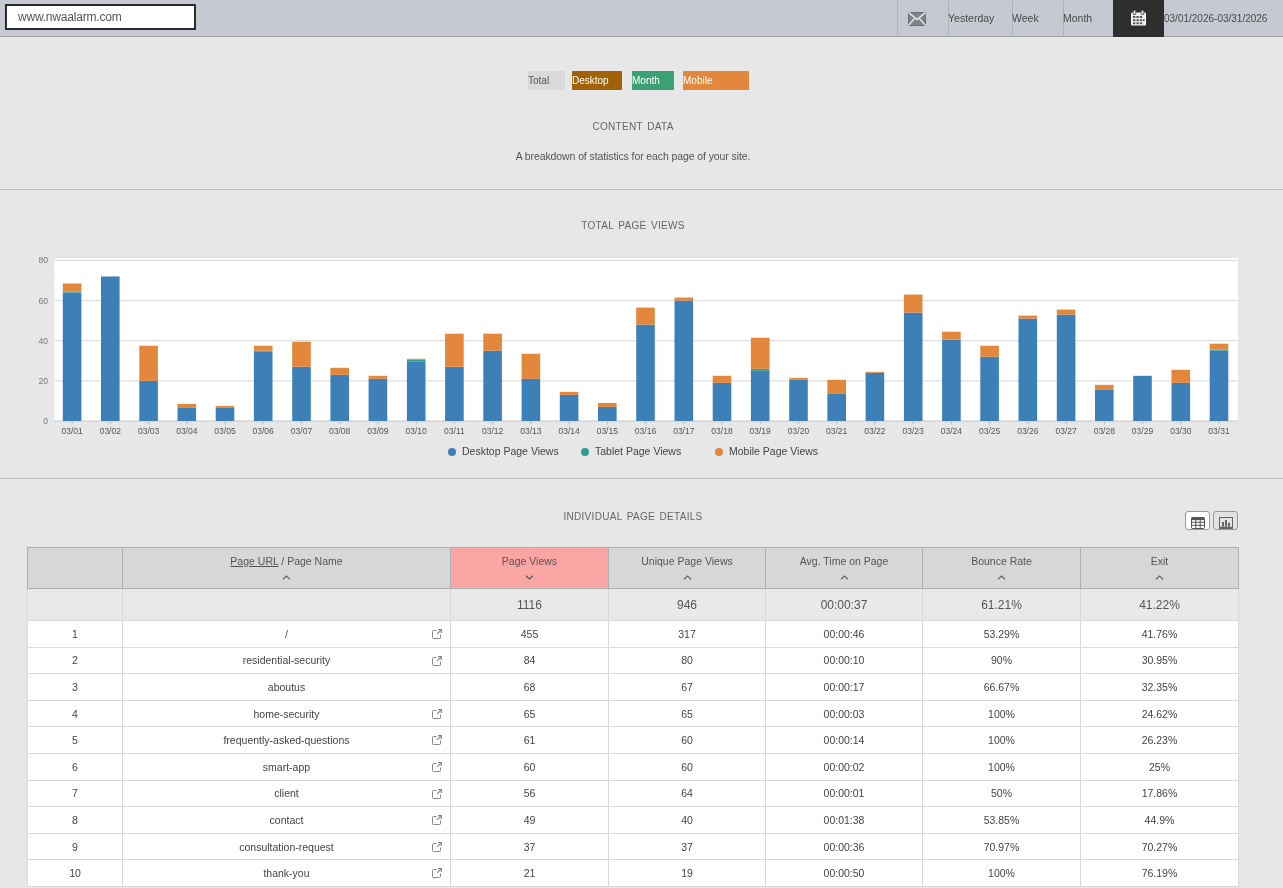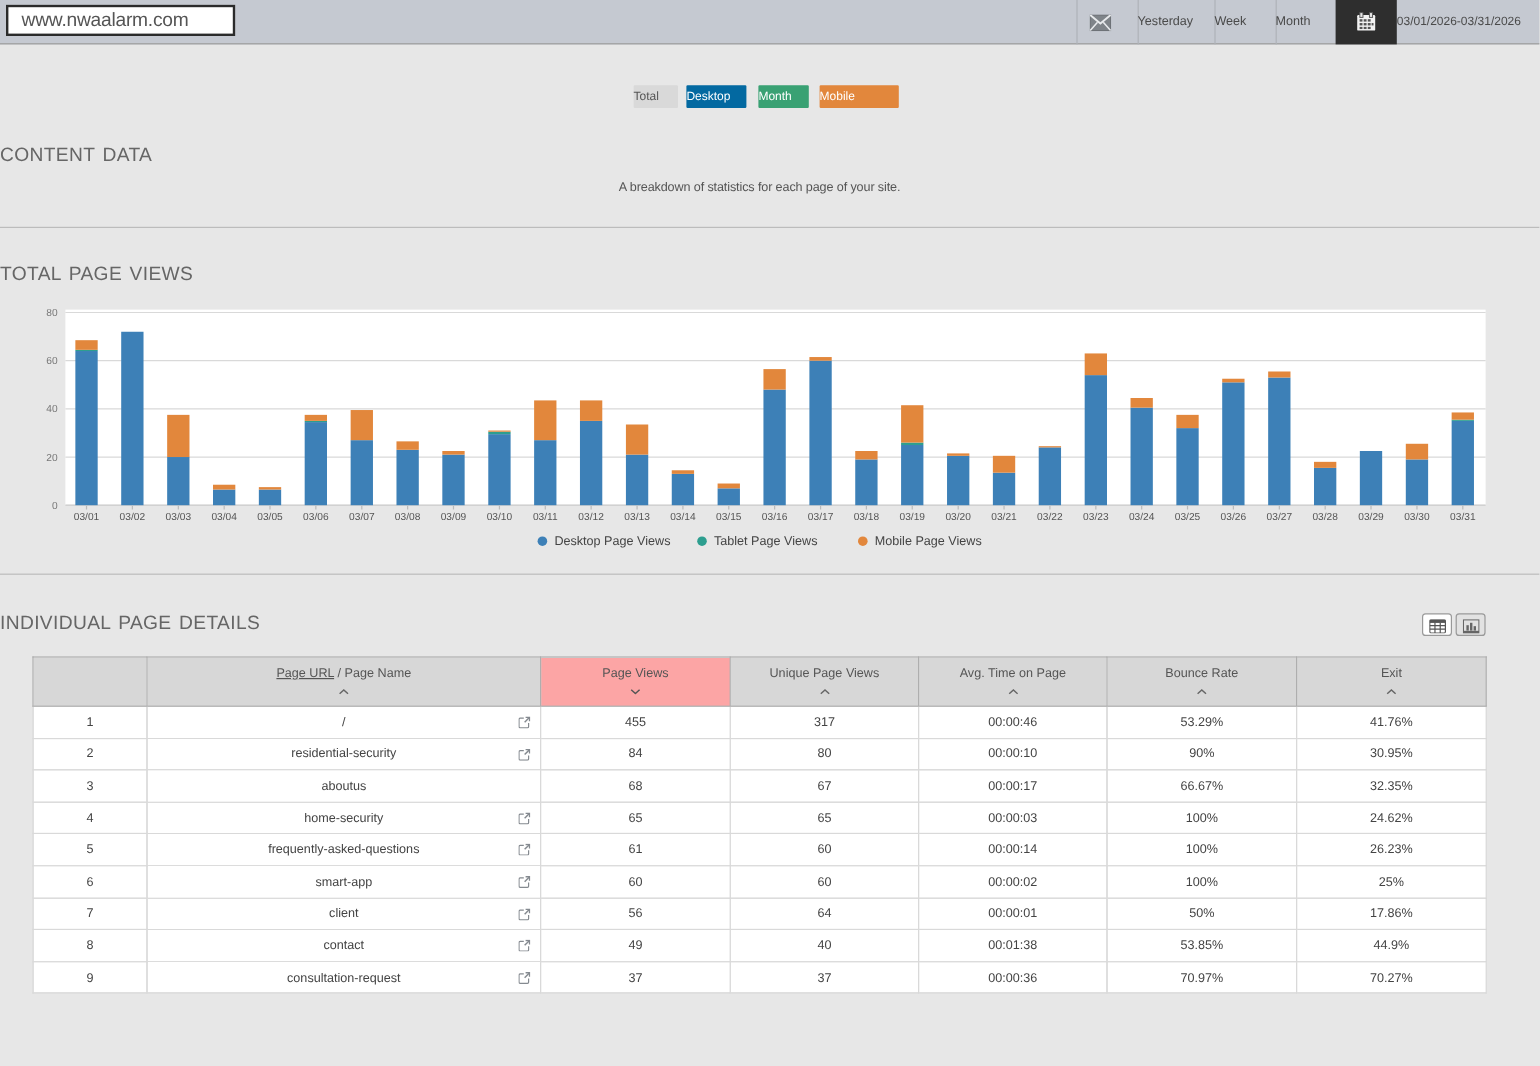--- a/index.html
+++ b/index.html
@@ -1,25 +1,25 @@
 <!DOCTYPE html>
 <html><head><meta charset="utf-8">
 <style>
 *{margin:0;padding:0;box-sizing:border-box}
 html,body{width:1283px;height:888px;overflow:hidden}
 body{font-family:"Liberation Sans",sans-serif;background:#e7e7e7;position:relative}
 .abs{position:absolute}
 
 .topbar{position:absolute;left:0;top:0;width:100%;height:37px;background:#c5c9d1;border-bottom:1px solid #9d9d9d}
-.urlbox{position:absolute;left:5px;top:4px;width:191px;height:26px;background:#fff;border:2px solid #2b2b2b;font-size:16px;color:#555;line-height:23px;padding-left:11px;letter-spacing:-0.2px}
+.urlbox{position:absolute;left:5px;top:4px;width:191px;height:26px;background:#fff;border:2px solid #2b2b2b;font-size:12px;color:#555;line-height:23px;padding-left:11px;letter-spacing:-0.2px}
 .sep{position:absolute;top:0;width:1px;height:37px;background:#aeb2b8}
 .tblab{position:absolute;top:0;height:37px;line-height:37px;text-align:left;font-size:10.5px;color:#4a4a4a}
 .calbox{position:absolute;left:1113px;top:0;width:51px;height:37px;background:#2e2e2e;text-align:center;padding-top:10px}
 
-.hd{position:absolute;left:0;width:1266px;font-size:16px;letter-spacing:0.3px;color:#666;word-spacing:1.5px}
+.hd{position:absolute;left:0;width:1266px;text-align:center;font-size:10px;letter-spacing:0.3px;color:#666;word-spacing:1.5px}
 .sub{position:absolute;left:0;width:1266px;text-align:center;font-size:10.5px;color:#555;letter-spacing:-0.1px}
 .divider{position:absolute;left:0;width:100%;height:1px;background:#bcbcbc}
 
 .btn{position:absolute;top:71px;height:19px;line-height:19px;text-align:left;font-size:10px;color:#fff;border-radius:1px}
 
 .leg{position:absolute;top:446px;height:12px;font-size:10.5px;color:#444;line-height:11px}
 .dot{display:inline-block;width:8px;height:8px;border-radius:50%;margin-right:6px;vertical-align:-1px}
 
 .tgl{position:absolute;top:511px;width:25px;height:19px;border:1px solid #999;border-radius:3px;text-align:center;padding-top:3px}
 
@@ -63,21 +63,21 @@
           <rect x="13" y="9.2" width="1.6" height="2"></rect>
           <rect x="3" y="12.4" width="2.4" height="1.8"></rect>
           <rect x="6.4" y="12.4" width="2.4" height="1.8"></rect>
           <rect x="9.8" y="12.4" width="2.4" height="1.8"></rect>
         </g>
       </svg></div>
   <div class="tblab" style="left:1164px;width:125px;font-size:10px">03/01/2026-03/31/2026</div>
 </div>
 
 <div class="btn" style="left:528px;width:37px;background:#d9d9d9;color:#555">Total</div>
-<div class="btn" style="left:572px;width:50px;background:#0369a1">Desktop</div>
+<div class="btn" style="left:572px;width:50px;background:#a16207">Desktop</div>
 <div class="btn" style="left:632px;width:42px;background:#39a173">Month</div>
 <div class="btn" style="left:683px;width:66px;background:#e2873c">Mobile</div>
 
 <div class="hd" style="top:121px">CONTENT DATA</div>
 <div class="sub" style="top:150px">A breakdown of statistics for each page of your site.</div>
 <div class="divider" style="top:189px"></div>
 
 <div class="hd" style="top:220px">TOTAL PAGE VIEWS</div>
 <div class="abs" style="left:0;top:190px"><svg class="chart" width="1283" height="288" viewBox="0 0 1283 288">
       <rect x="54.5" y="68.0" width="1183.5" height="163.0" fill="#ffffff"></rect>
@@ -270,20 +270,29 @@
             </svg></span></th>
 <th>Bounce Rate<span class="arr"><svg width="9" height="5" viewBox="0 0 9 5">
               <path d="M1,4.2 L4.5,1 L8,4.2" fill="none" stroke="#666" stroke-width="1.2"></path>
             </svg></span></th>
 <th>Exit<span class="arr"><svg width="9" height="5" viewBox="0 0 9 5">
               <path d="M1,4.2 L4.5,1 L8,4.2" fill="none" stroke="#666" stroke-width="1.2"></path>
             </svg></span></th>
 </tr>
     </thead>
 <tbody>
+<tr class="tot">
+        <td></td>
+        <td></td>
+        <td>1116</td>
+        <td>946</td>
+        <td>00:00:37</td>
+        <td>61.21%</td>
+        <td>41.22%</td>
+      </tr>
 <tr>
         <td>1</td>
         <td class="nm">/<span class="lk"><svg width="10" height="10" viewBox="0 0 10 10">
               <path d="M8.5,5.5 L8.5,8.6 Q8.5,9.5 7.6,9.5 L1.4,9.5 Q0.5,9.5 0.5,8.6 L0.5,2.4 Q0.5,1.5 1.4,1.5 L4.5,1.5" fill="none" stroke="#858a90" stroke-width="1"></path>
               <path d="M6,0.7 L9.3,0.7 L9.3,4" fill="none" stroke="#858a90" stroke-width="1.2"></path>
               <path d="M9.1,0.9 L5.2,4.8" stroke="#858a90" stroke-width="1.2"></path>
             </svg></span></td>
         <td>455</td>
         <td>317</td>
         <td>00:00:46</td>
@@ -383,14 +392,27 @@
               <path d="M8.5,5.5 L8.5,8.6 Q8.5,9.5 7.6,9.5 L1.4,9.5 Q0.5,9.5 0.5,8.6 L0.5,2.4 Q0.5,1.5 1.4,1.5 L4.5,1.5" fill="none" stroke="#858a90" stroke-width="1"></path>
               <path d="M6,0.7 L9.3,0.7 L9.3,4" fill="none" stroke="#858a90" stroke-width="1.2"></path>
               <path d="M9.1,0.9 L5.2,4.8" stroke="#858a90" stroke-width="1.2"></path>
             </svg></span></td>
         <td>37</td>
         <td>37</td>
         <td>00:00:36</td>
         <td>70.97%</td>
         <td>70.27%</td>
       </tr>
+<tr>
+        <td>10</td>
+        <td class="nm">thank-you<span class="lk"><svg width="10" height="10" viewBox="0 0 10 10">
+              <path d="M8.5,5.5 L8.5,8.6 Q8.5,9.5 7.6,9.5 L1.4,9.5 Q0.5,9.5 0.5,8.6 L0.5,2.4 Q0.5,1.5 1.4,1.5 L4.5,1.5" fill="none" stroke="#858a90" stroke-width="1"></path>
+              <path d="M6,0.7 L9.3,0.7 L9.3,4" fill="none" stroke="#858a90" stroke-width="1.2"></path>
+              <path d="M9.1,0.9 L5.2,4.8" stroke="#858a90" stroke-width="1.2"></path>
+            </svg></span></td>
+        <td>21</td>
+        <td>19</td>
+        <td>00:00:50</td>
+        <td>100%</td>
+        <td>76.19%</td>
+      </tr>
 
 </tbody>
 </table>
 </body></html>

